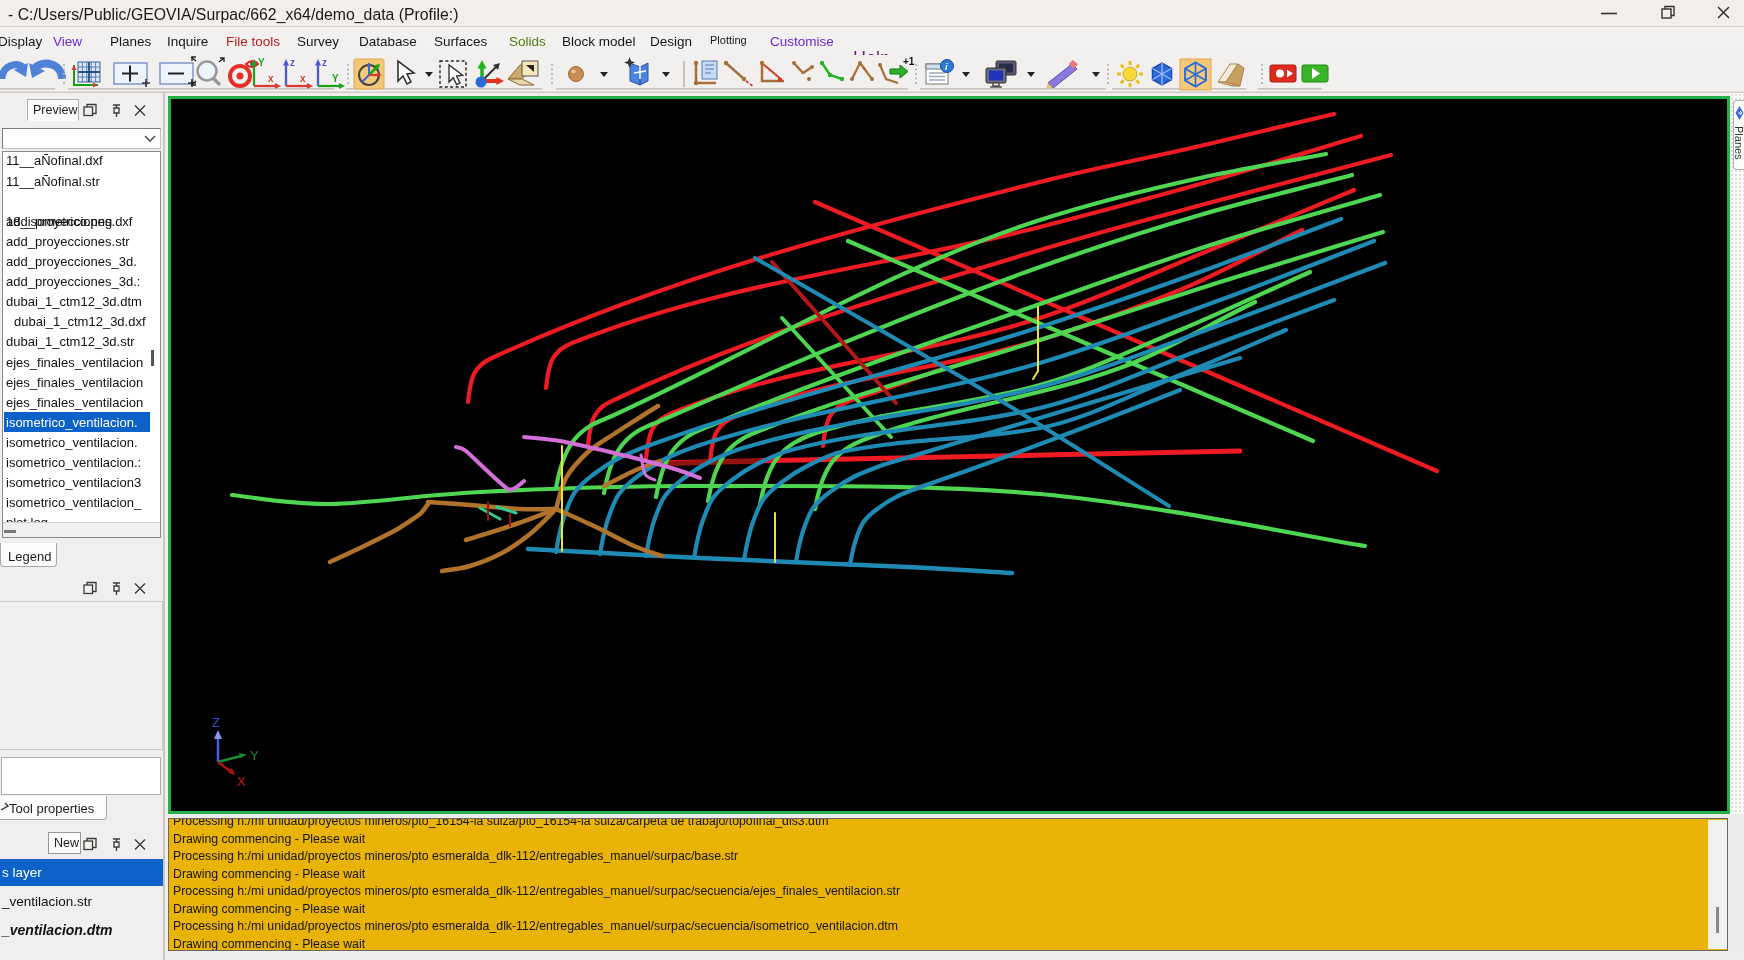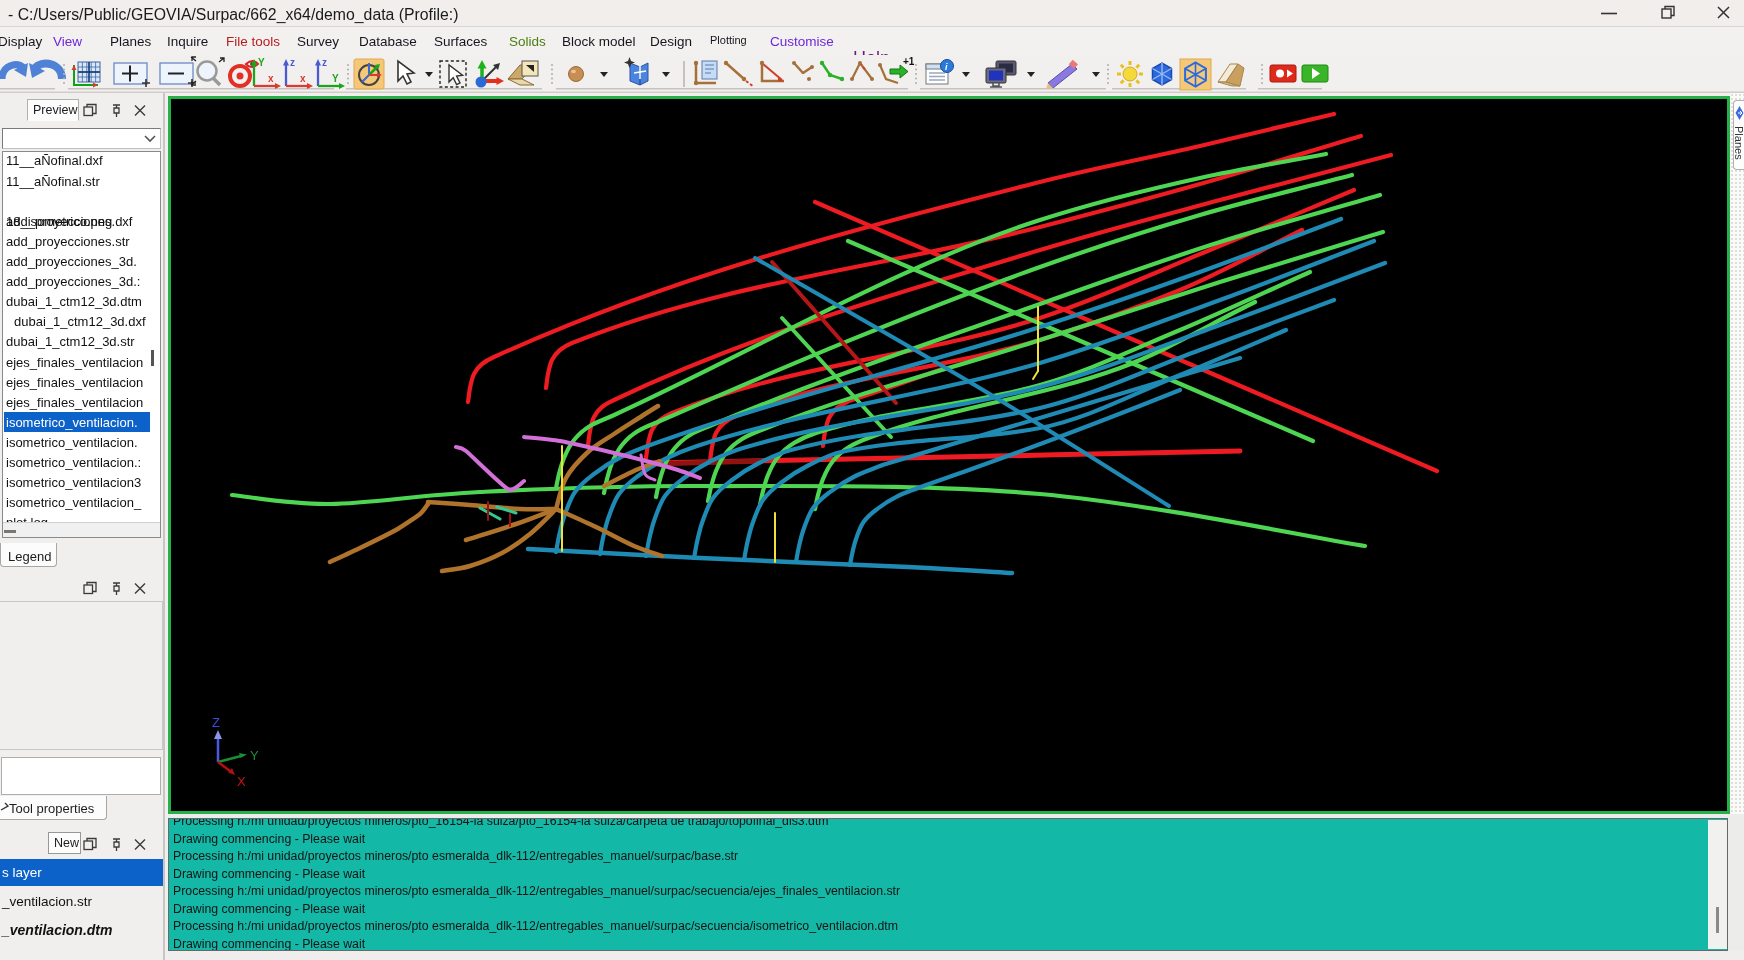--- a/index.html
+++ b/index.html
@@ -350,21 +350,21 @@
 
 <div style="position:absolute;left:1730px;top:93px;width:14px;height:867px;background:#fafaf9;background-image:radial-gradient(#dddbd8 0.7px, transparent 0.8px);background-size:4px 4px;"></div>
 <div style="position:absolute;left:1733px;top:100px;width:11px;height:70px;background:#fdfdfd;border:1px solid #b2b0ad;border-right:none;border-radius:4px 0 0 4px;"></div>
 <svg style="position:absolute;left:1735px;top:105px" width="9" height="16" viewBox="0 0 9 16">
     <path d="M4.5 1 L8.5 8 L4.5 15 L0.5 8 Z" fill="#3a6ae0"></path>
     <path d="M3 8 h4 M5 6 l2 2 l-2 2" stroke="#fff" stroke-width="1" fill="none"></path>
   </svg>
 <div style="position:absolute;left:1746px;top:126px;font-size:11px;color:#333;transform:rotate(90deg);transform-origin:0 0;white-space:pre;">Planes</div>
 
 <div style="position:absolute;left:168px;top:813.5px;width:1576px;height:146.5px;background:#ececea;"></div>
-<div style="position:absolute;left:168px;top:818px;width:1560px;height:133px;background:#14b8a6;border:1px solid #686868;box-sizing:border-box;overflow:hidden;">
+<div style="position:absolute;left:168px;top:818px;width:1560px;height:133px;background:#eab308;border:1px solid #686868;box-sizing:border-box;overflow:hidden;">
     <div style="position:absolute;left:4px;top:-6.0px;font-size:12.3px;color:#141414;white-space:pre;">Processing h:/mi unidad/proyectos mineros/pto_16154-la suiza/pto_16154-la suiza/carpeta de trabajo/topofinal_dis3.dtm</div>
     <div style="position:absolute;left:4px;top:11.6px;font-size:12.3px;color:#141414;white-space:pre;">Drawing commencing - Please wait</div>
     <div style="position:absolute;left:4px;top:29.1px;font-size:12.3px;color:#141414;white-space:pre;">Processing h:/mi unidad/proyectos mineros/pto esmeralda_dlk-112/entregables_manuel/surpac/base.str</div>
     <div style="position:absolute;left:4px;top:46.7px;font-size:12.3px;color:#141414;white-space:pre;">Drawing commencing - Please wait</div>
     <div style="position:absolute;left:4px;top:64.2px;font-size:12.3px;color:#141414;white-space:pre;">Processing h:/mi unidad/proyectos mineros/pto esmeralda_dlk-112/entregables_manuel/surpac/secuencia/ejes_finales_ventilacion.str</div>
     <div style="position:absolute;left:4px;top:81.8px;font-size:12.3px;color:#141414;white-space:pre;">Drawing commencing - Please wait</div>
     <div style="position:absolute;left:4px;top:99.3px;font-size:12.3px;color:#141414;white-space:pre;">Processing h:/mi unidad/proyectos mineros/pto esmeralda_dlk-112/entregables_manuel/surpac/secuencia/isometrico_ventilacion.dtm</div>
     <div style="position:absolute;left:4px;top:116.9px;font-size:12.3px;color:#141414;white-space:pre;">Drawing commencing - Please wait</div>
     <div style="position:absolute;left:1539px;top:1px;width:19px;height:129px;background:#f1f1f0;"></div>
     <div style="position:absolute;left:1547px;top:88px;width:3px;height:26px;background:#8a8a8a;"></div>

